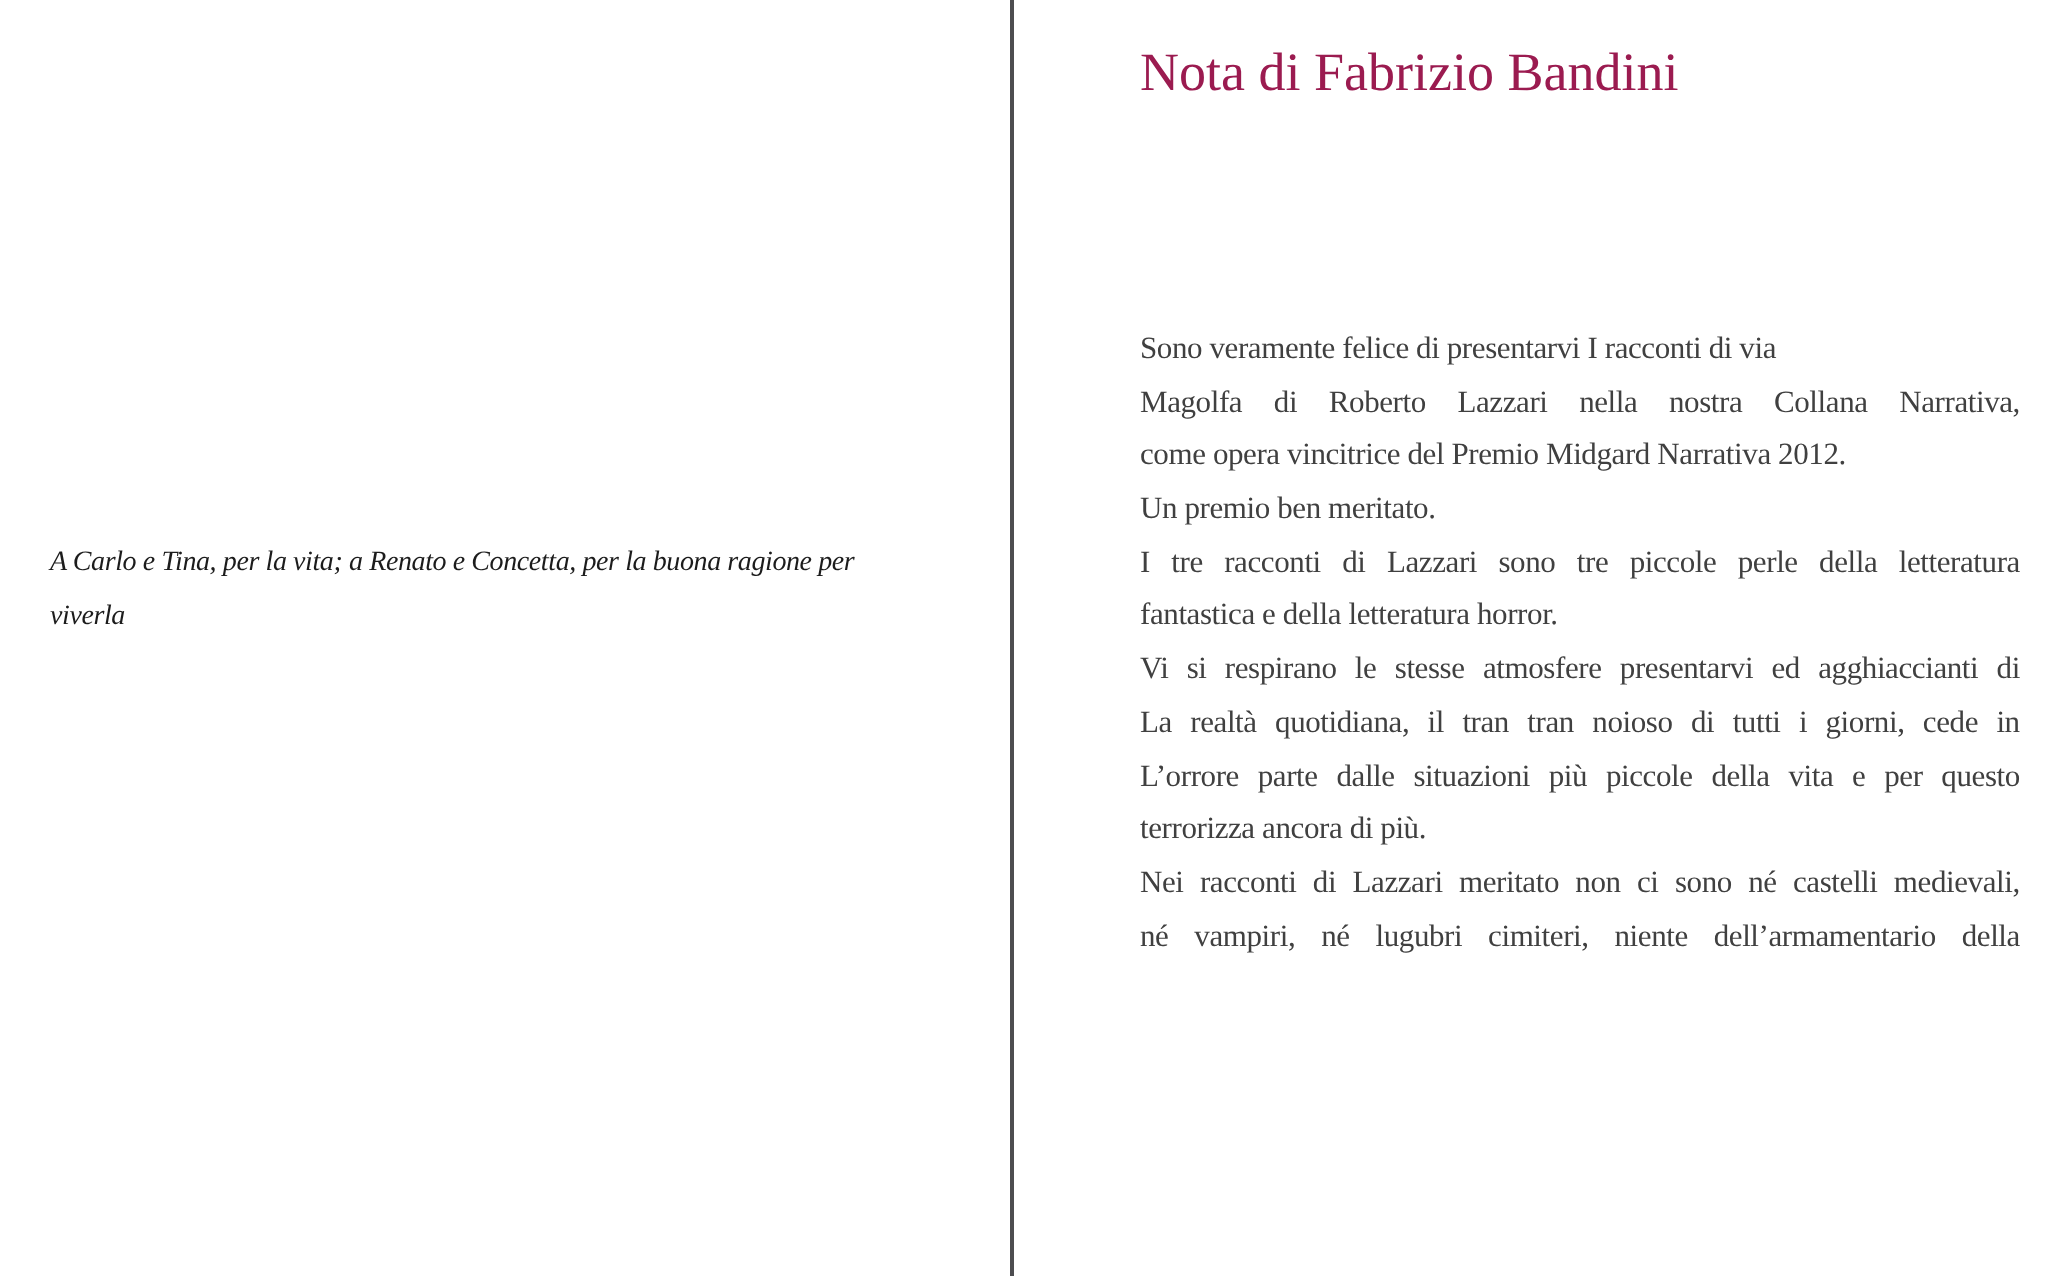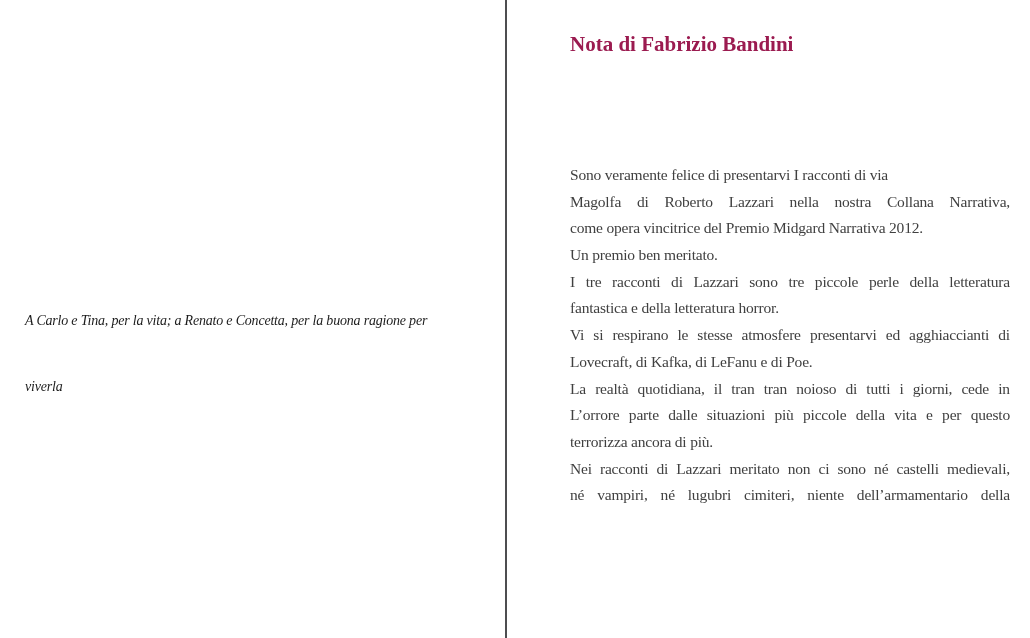--- a/index.html
+++ b/index.html
@@ -25,30 +25,30 @@
     position: absolute;
     left: 25px;
     top: 268px;
     width: 460px;
     font-style: italic;
     font-size: 14px;
     letter-spacing: -0.2px;
     line-height: 27px;
     color: #1c1c1c;
   }
-  .dedication .ded-line { white-space: nowrap; margin-top: 39px; }
+  .dedication .ded-line { white-space: nowrap; }
   
   .chapter-heading {
     position: absolute;
     left: 570px;
-    top: 31px;
+    top: 20px;
     width: 440px;
-    font-size: 21px;
+    font-size: 27px;
     line-height: 1.25;
-    font-weight: bold;
+    font-weight: normal;
     white-space: nowrap;
   }
   .body-text {
     position: absolute;
     left: 570px;
     top: 162px;
     width: 440px;
     font-size: 15.5px;
     letter-spacing: -0.2px;
     line-height: 26.7px;
@@ -116,21 +116,20 @@
           <span>si</span>
           <span>respirano</span>
           <span>le</span>
           <span>stesse</span>
           <span>atmosfere</span>
           <span>presentarvi</span>
           <span>ed</span>
           <span>agghiaccianti</span>
           <span>di</span>
         </div>
-      <div class="line">Lovecraft, di Kafka, di LeFanu e di Poe.</div>
       <div class="line justify">
           <span>La</span>
           <span>realtà</span>
           <span>quotidiana,</span>
           <span>il</span>
           <span>tran</span>
           <span>tran</span>
           <span>noioso</span>
           <span>di</span>
           <span>tutti</span>

